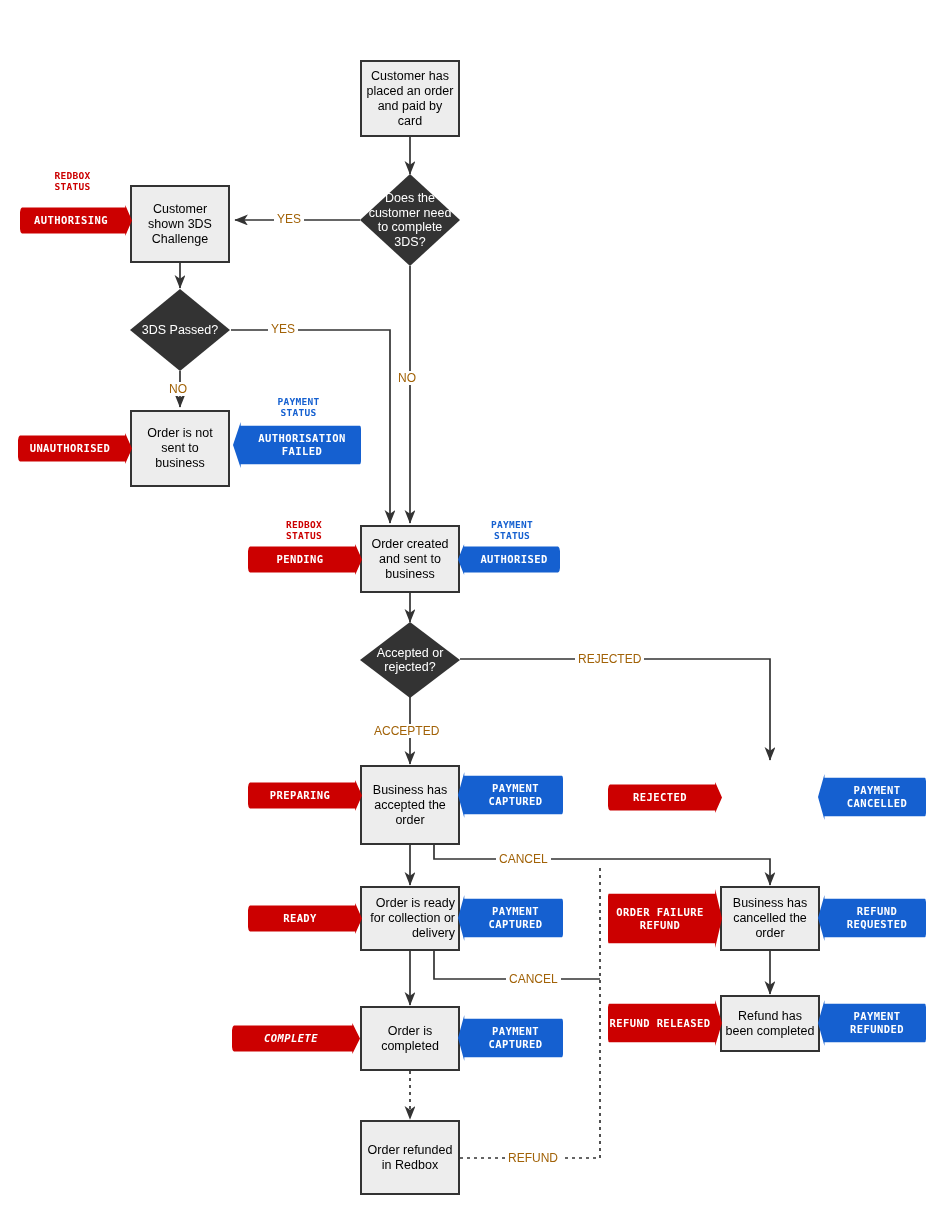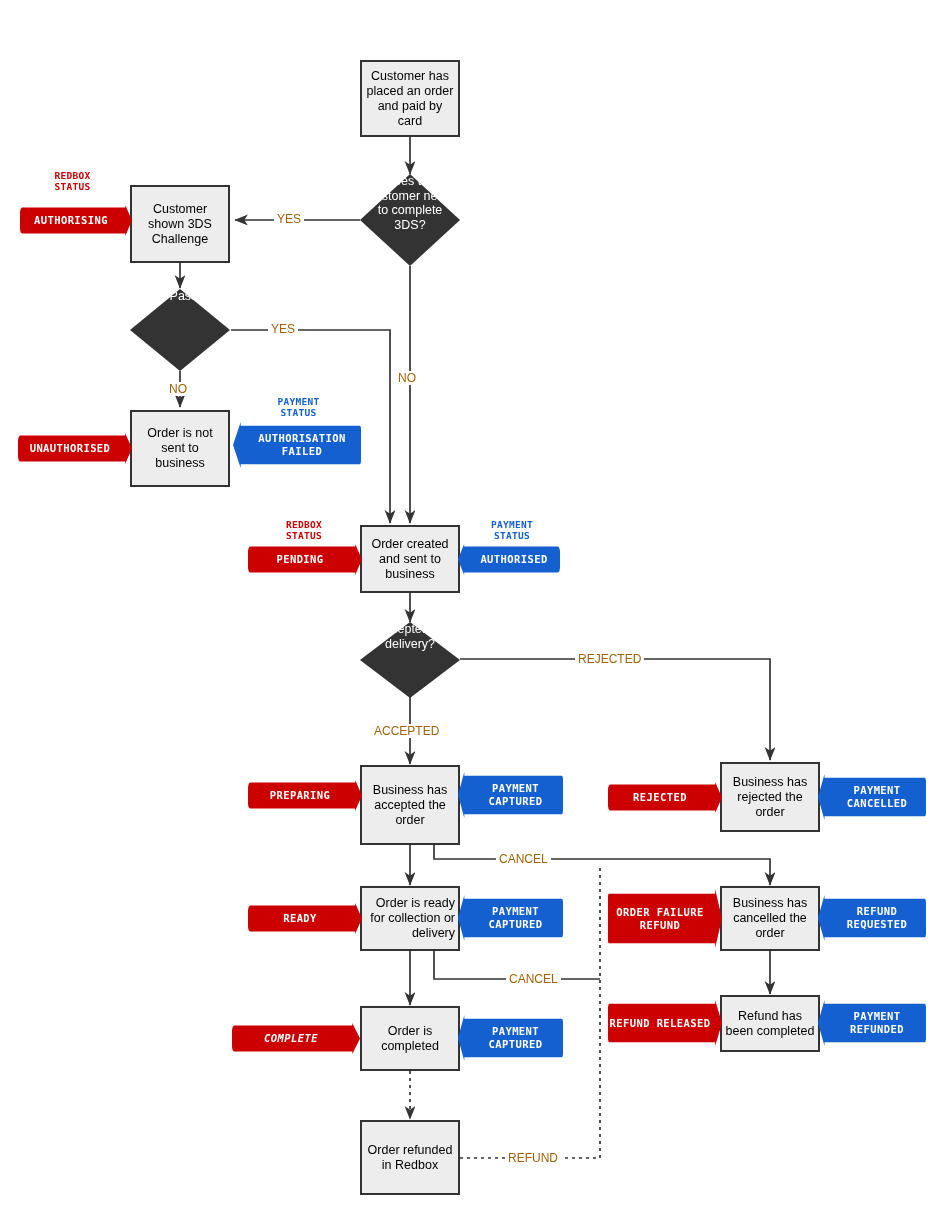--- a/index.html
+++ b/index.html
@@ -40,21 +40,21 @@
     font-size: 12.5px;
     line-height: 15px;
     color: #000000;
     padding: 2px 3px;
     z-index: 3;
   }
   
   .node-diamond {
     position: absolute;
     display: flex;
-    align-items: flex-start;
+    align-items: center;
     justify-content: center;
     z-index: 3;
   }
   .node-diamond .dia-shape {
     position: absolute;
     left: 0; top: 0;
     width: 100%;
     height: 100%;
   }
   .node-diamond .dia-label {
@@ -221,30 +221,27 @@
   </div>
 
   <div class="node-box" style="left:360px; top:525px; width:100px; height:68px;">
     <span>Order created and sent to business</span>
   </div>
 
   <div class="node-diamond" style="left:360px; top:622px; width:100px; height:76px;">
     <svg class="dia-shape" viewBox="0 0 100 76" preserveAspectRatio="none">
       <polygon points="50,0 100,38 50,76 0,38" fill="#333333"></polygon>
     </svg>
-    <span class="dia-label">Accepted or delivery?</span>
+    <span class="dia-label">Accepted or rejected?</span>
   </div>
 
   <div class="node-box" style="left:360px; top:765px; width:100px; height:80px;">
     <span>Business has accepted the order</span>
   </div>
 
-  <div class="node-box" style="left:720px; top:762px; width:100px; height:70px;">
-    <span>Business has rejected the order</span>
-  </div>
 
   <div class="node-box" style="left:360px; top:886px; width:100px; height:65px;text-align:right;">
     <span>Order is ready for collection or delivery</span>
   </div>
 
   <div class="node-box" style="left:720px; top:886px; width:100px; height:65px;text-align:center;">
     <span>Business has cancelled the order</span>
   </div>
 
   <div class="node-box" style="left:360px; top:1006px; width:100px; height:65px;">

